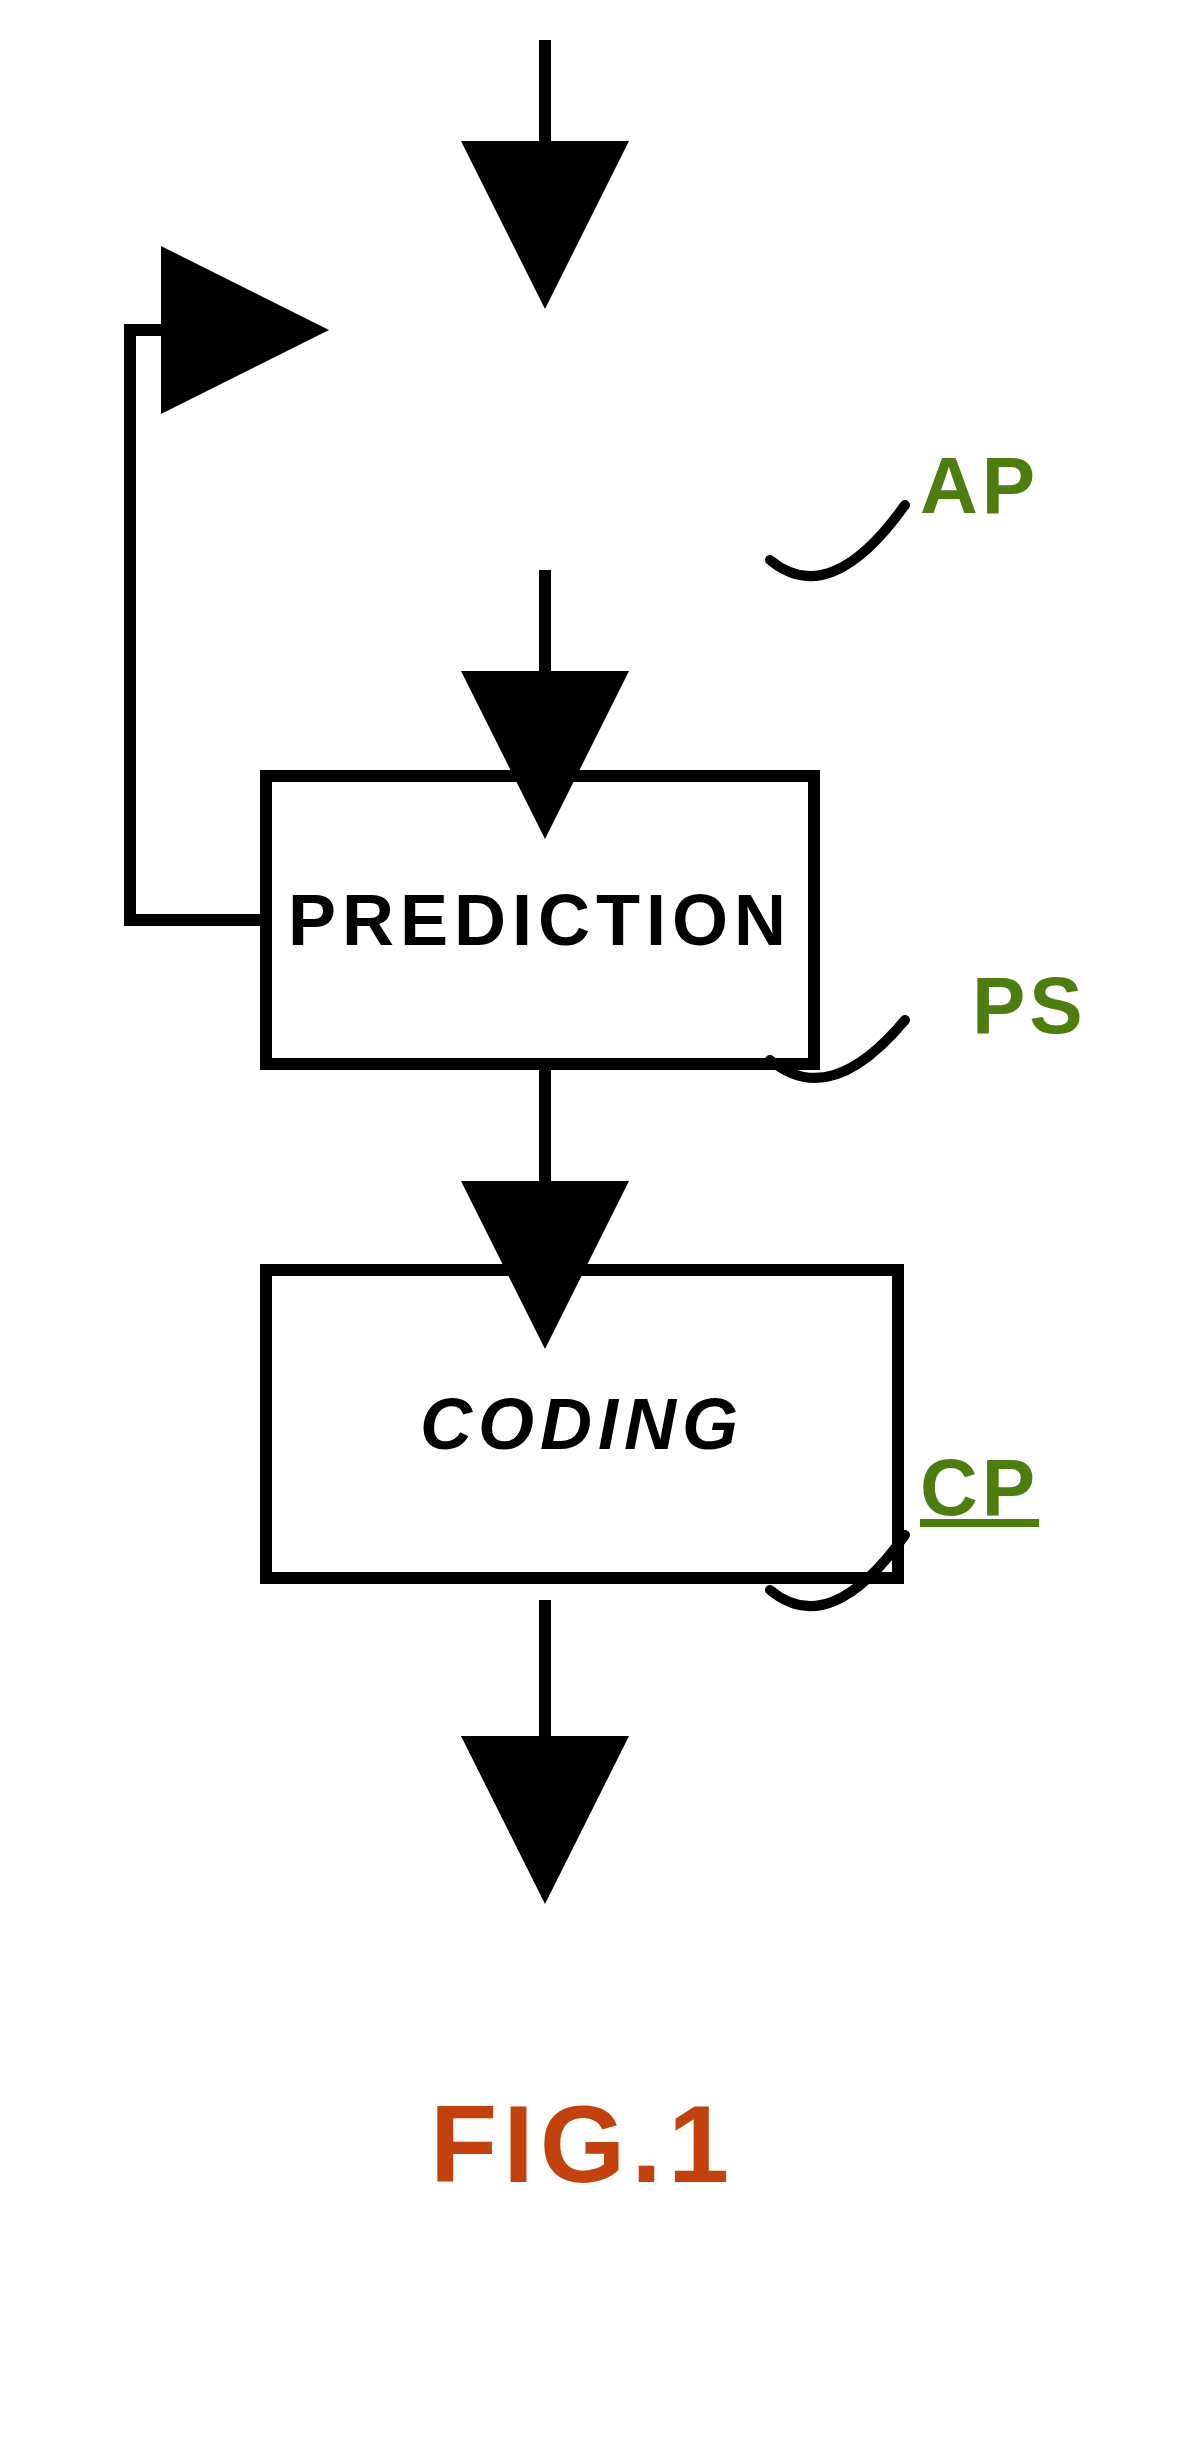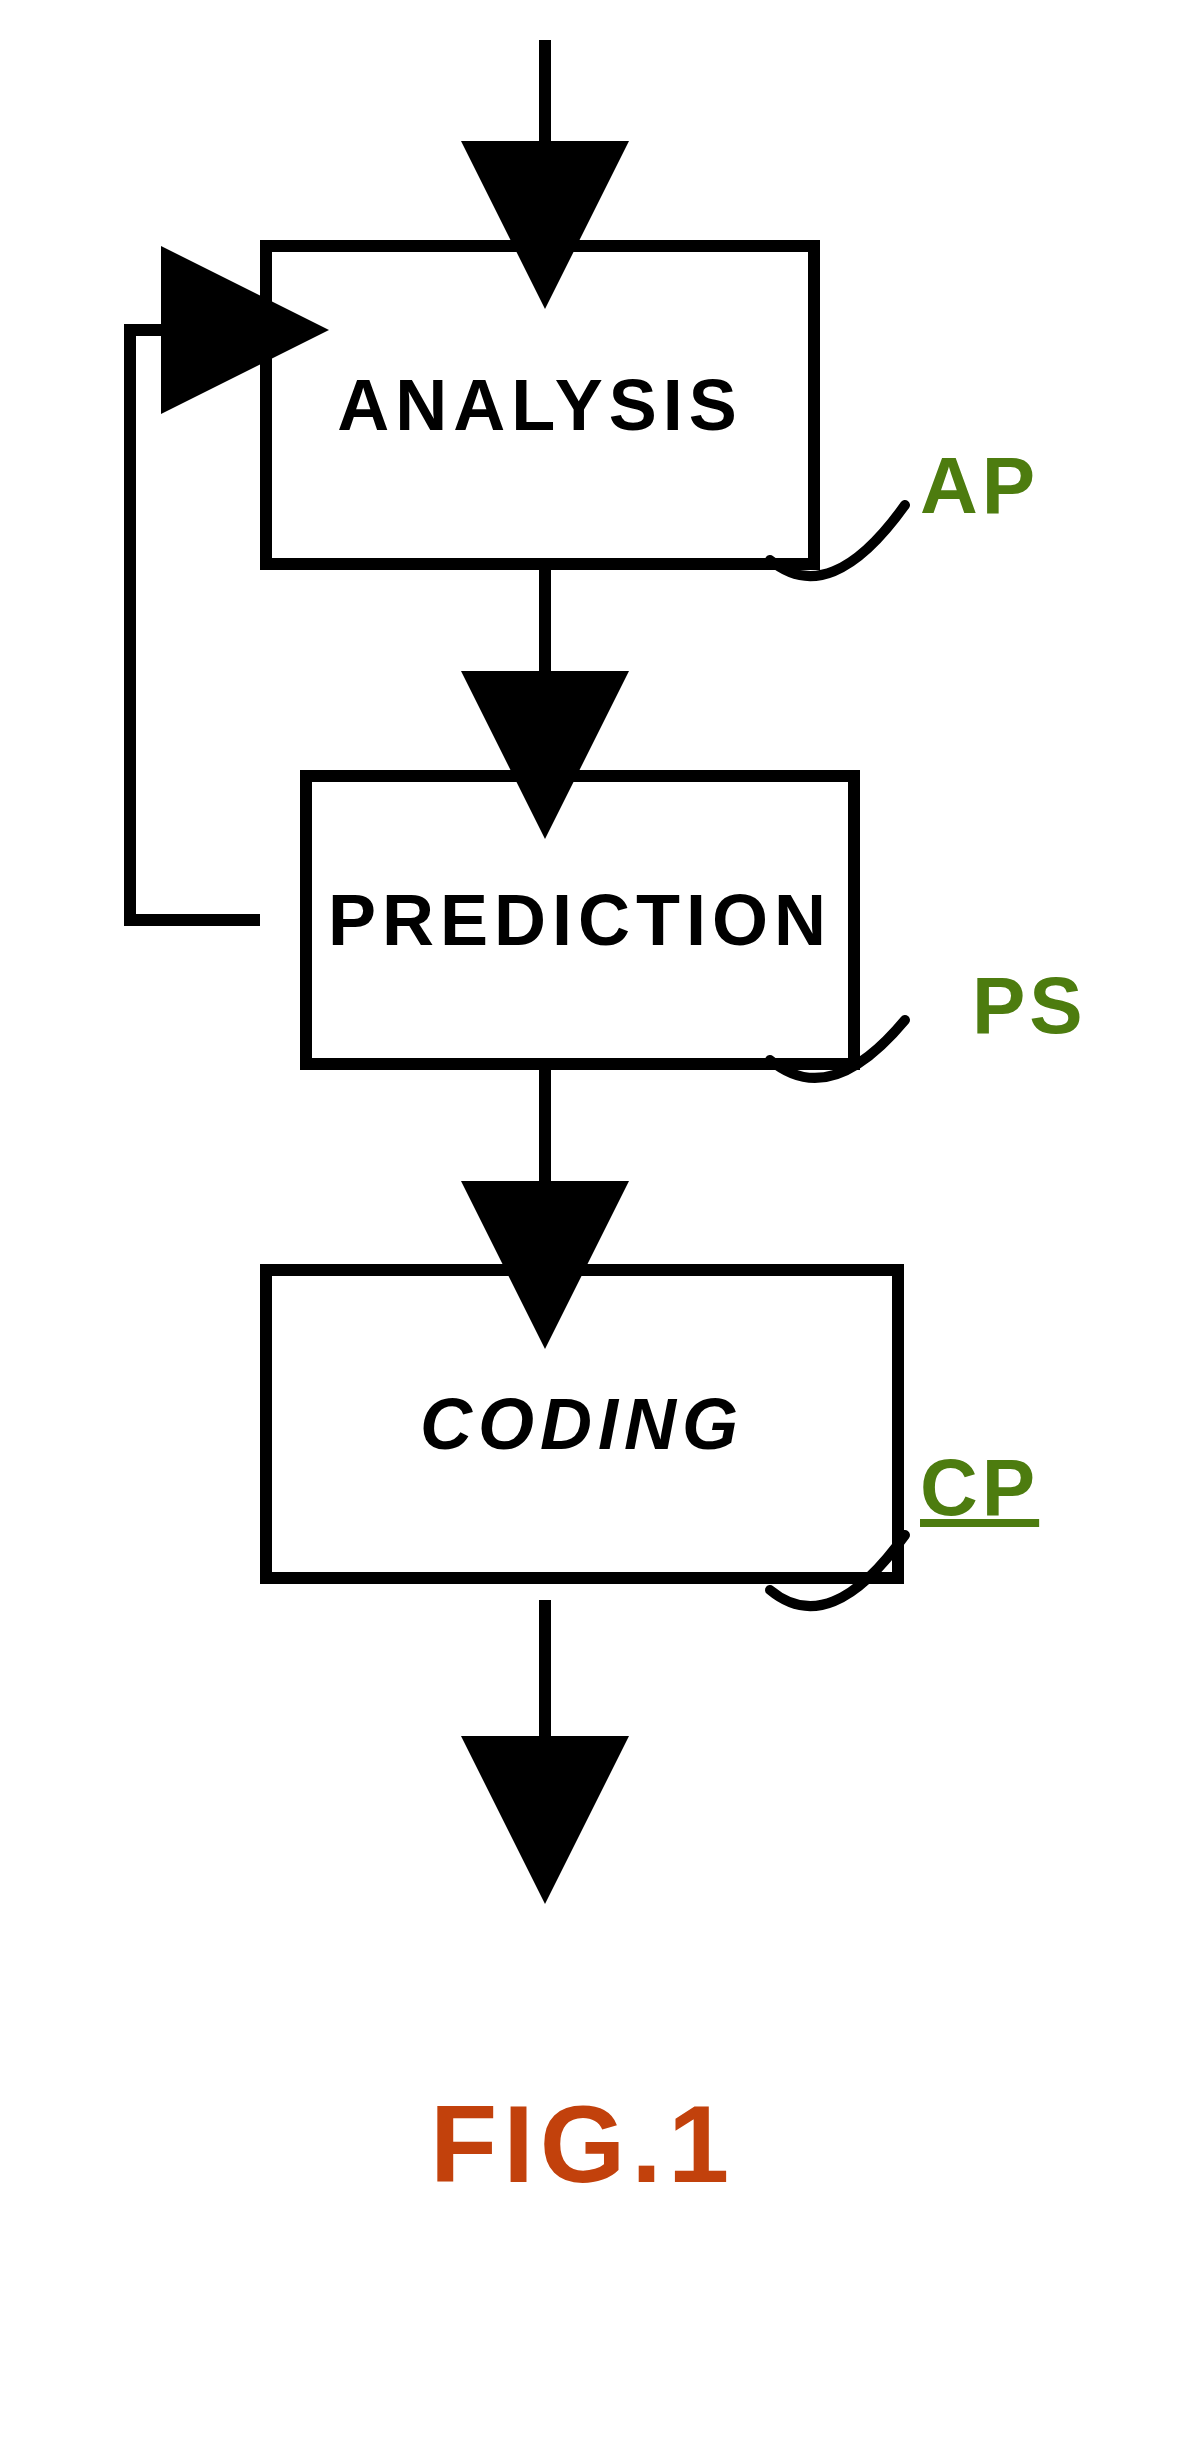--- a/index.html
+++ b/index.html
@@ -53,25 +53,22 @@
     width: 1184px;
     height: 2455px;
     pointer-events: none;
   }
 </style>
 </head>
 <body>
 
 <div class="canvas">
 
-  <div class="box" style="left:260px; top:240px; width:560px; height:330px;">
-    <span class="box-label">ANALYSIS</span>
-  </div>
 
-  <div class="box" style="left:260px; top:770px; width:560px; height:300px;margin-left:40px;">
+  <div class="box" style="left:260px; top:770px; width:560px; height:300px;">
     <span class="box-label">PREDICTION</span>
   </div>
 
   <div class="box" style="left:260px; top:1264px; width:644px; height:320px;font-style:italic;">
     <span class="box-label">CODING</span>
   </div>
 
   <span class="tag" style="left:920px; top:440px;">AP</span>
 
   <span class="tag" style="left:972px; top:960px;">PS</span>

